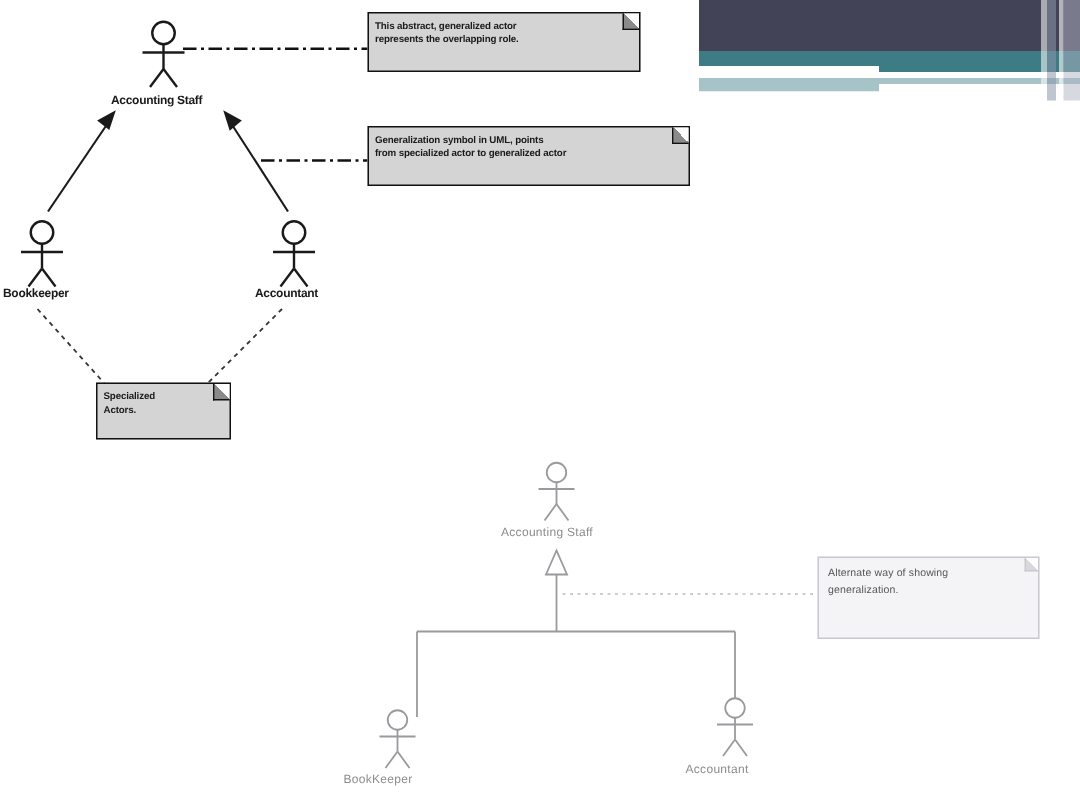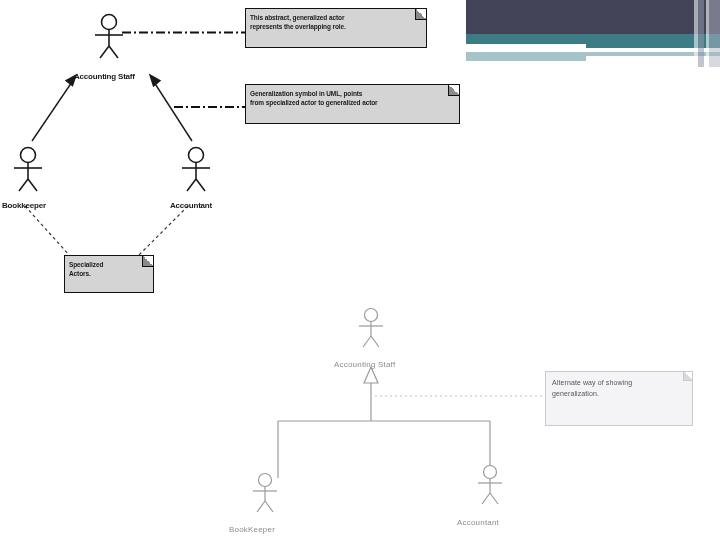--- a/index.html
+++ b/index.html
@@ -39,21 +39,20 @@
   .stripe-3 { left: 706px; width: 3px;  background: rgba(255,255,255,0.60); }
   .stripe-4 { left: 709px; width: 11px; background: rgba(175,180,196,0.50); }
 
   .actor-label {
     position: absolute;
     font-size: 8px;
     font-weight: bold;
     color: #1a1a1a;
     white-space: nowrap;
     letter-spacing: -0.2px;
-    margin-top: 10px;
   }
   .actor-label.light {
     font-weight: normal;
     color: #8c8c8c;
     letter-spacing: 0.2px;
   }
 
   
   .note {
     position: absolute;

